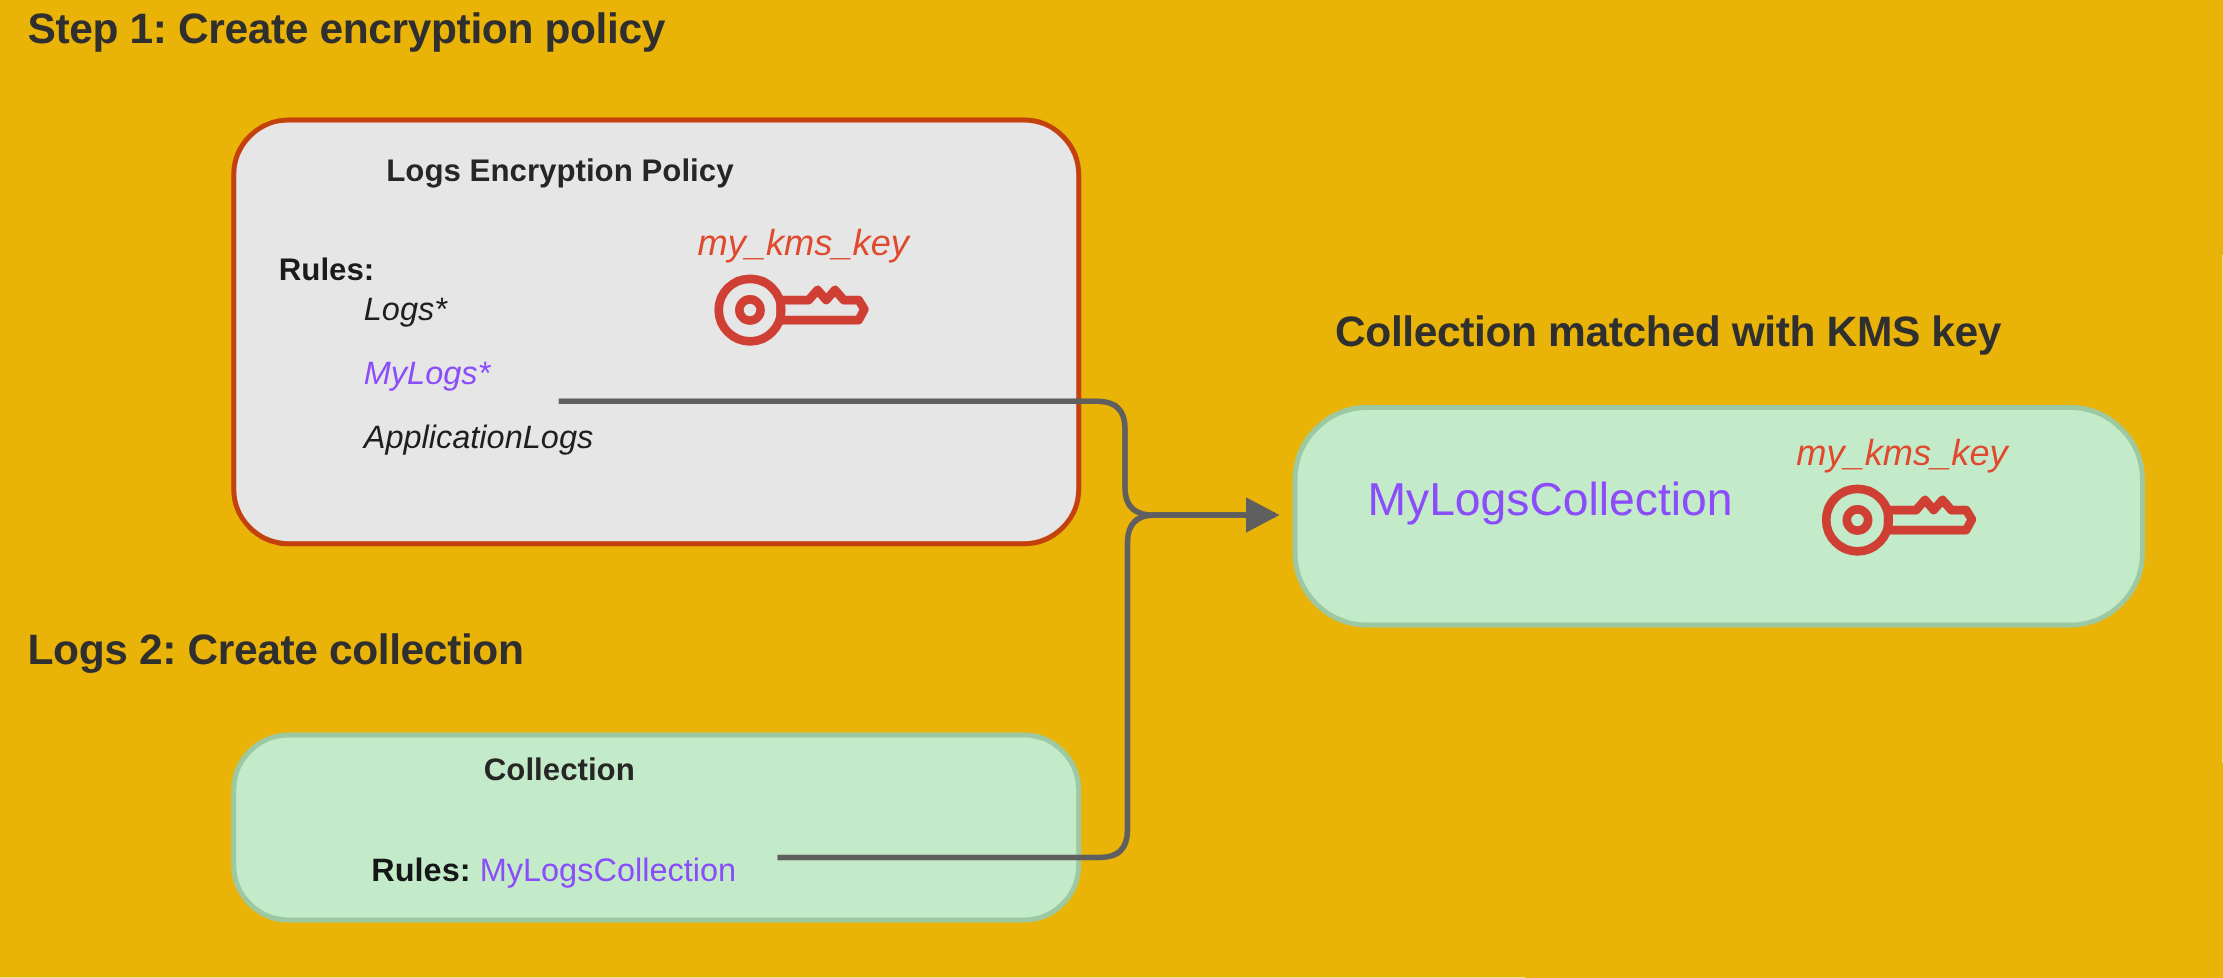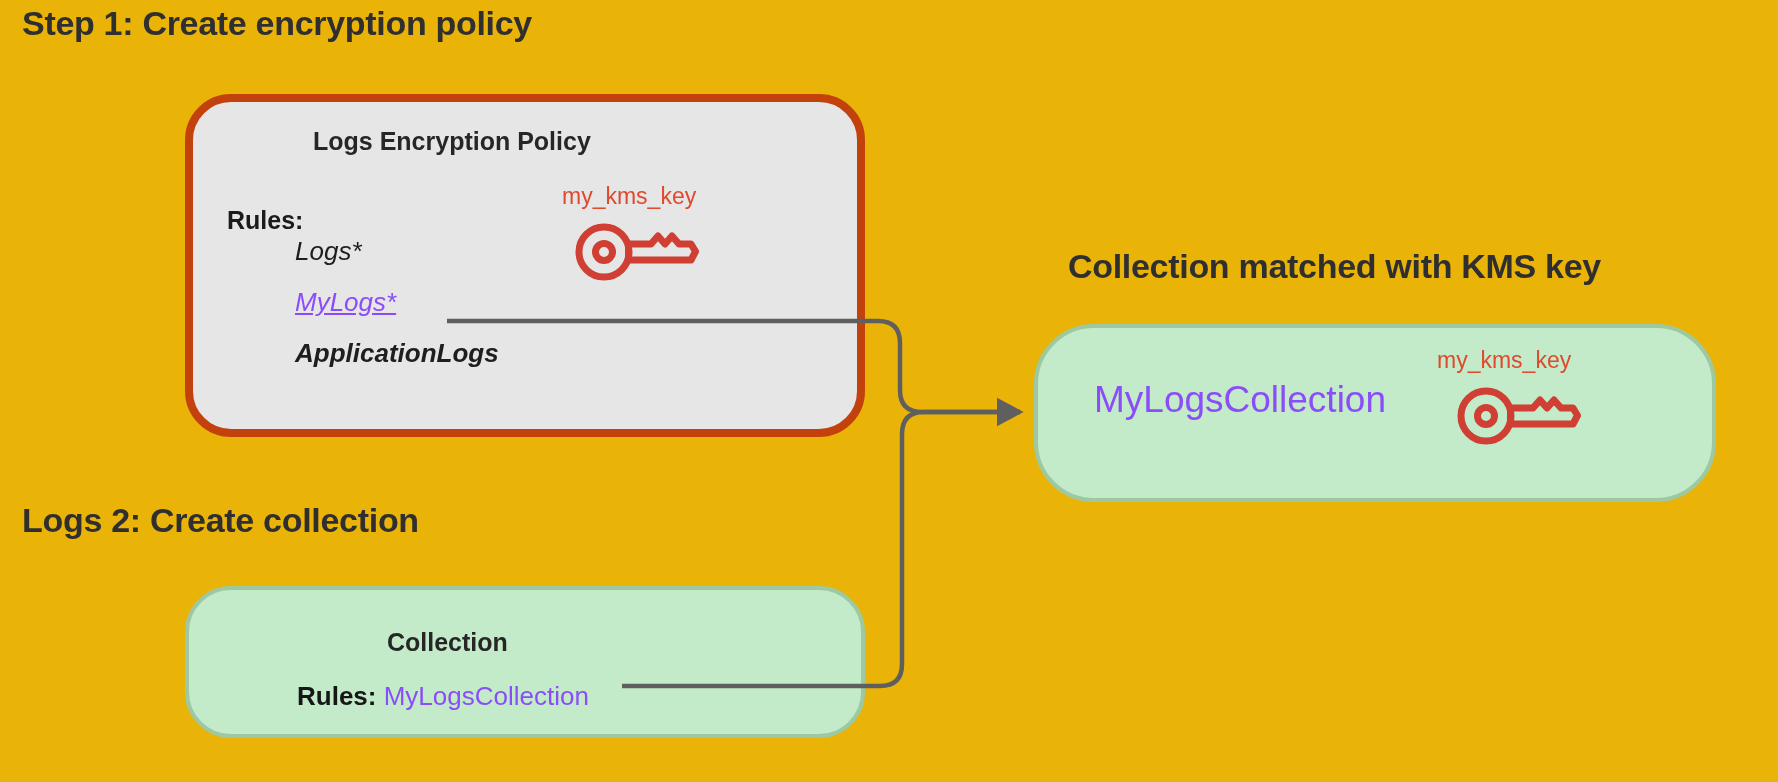--- a/index.html
+++ b/index.html
@@ -45,21 +45,21 @@
   .box {
     position: absolute;
     box-sizing: border-box;
   }
   #policy-box {
     left: 185px;
     top: 94px;
     width: 680px;
     height: 343px;
     background: #e6e6e6;
-    border: 8px solid #c2410c;
+    border: 4px solid #c2410c;
     border-radius: 46px;
   }
   #collection-box {
     left: 185px;
     top: 586px;
     width: 680px;
     height: 152px;
     background: #c3ebc9;
     border: 4px solid #9cc9a2;
     border-radius: 46px;
@@ -76,47 +76,48 @@
 
   
   .box-title {
     position: absolute;
     font-size: 25px;
     font-weight: bold;
     color: #262626;
     white-space: nowrap;
   }
   #policy-title { left: 120px; top: 25px; }
-  #collection-title { left: 198px; top: 38px; text-align: right; }
+  #collection-title { left: 198px; top: 12px; text-align: right; }
 
   #rules-label {
     position: absolute;
     left: 34px;
     top: 104px;
     font-size: 25px;
     font-weight: bold;
     color: #1b1b1b;
     white-space: nowrap;
   }
   .rule-item {
     position: absolute;
     left: 102px;
     font-size: 26px;
     font-style: italic;
     color: #1e1e1e;
     white-space: nowrap;
   }
   #rule-0 { top: 134px; }
-  #rule-1 { top: 185px; color: #8b4dfa; text-decoration: underline; }
-  #rule-2 { top: 236px; font-weight: bold; }
+  #rule-1 { top: 185px; color: #8b4dfa; }
+  #rule-2 { top: 236px; }
 
   
   .kms-label {
     position: absolute;
-    font-size: 23px;
+    font-size: 29px;
+    font-style: italic;
     color: #e0492e;
     white-space: nowrap;
   }
   .key-icon {
     position: absolute;
     display: block;
   }
   #policy-kms-label { left: 369px; top: 81px; }
   #policy-key-icon  { left: 380px; top: 118px; }
 

